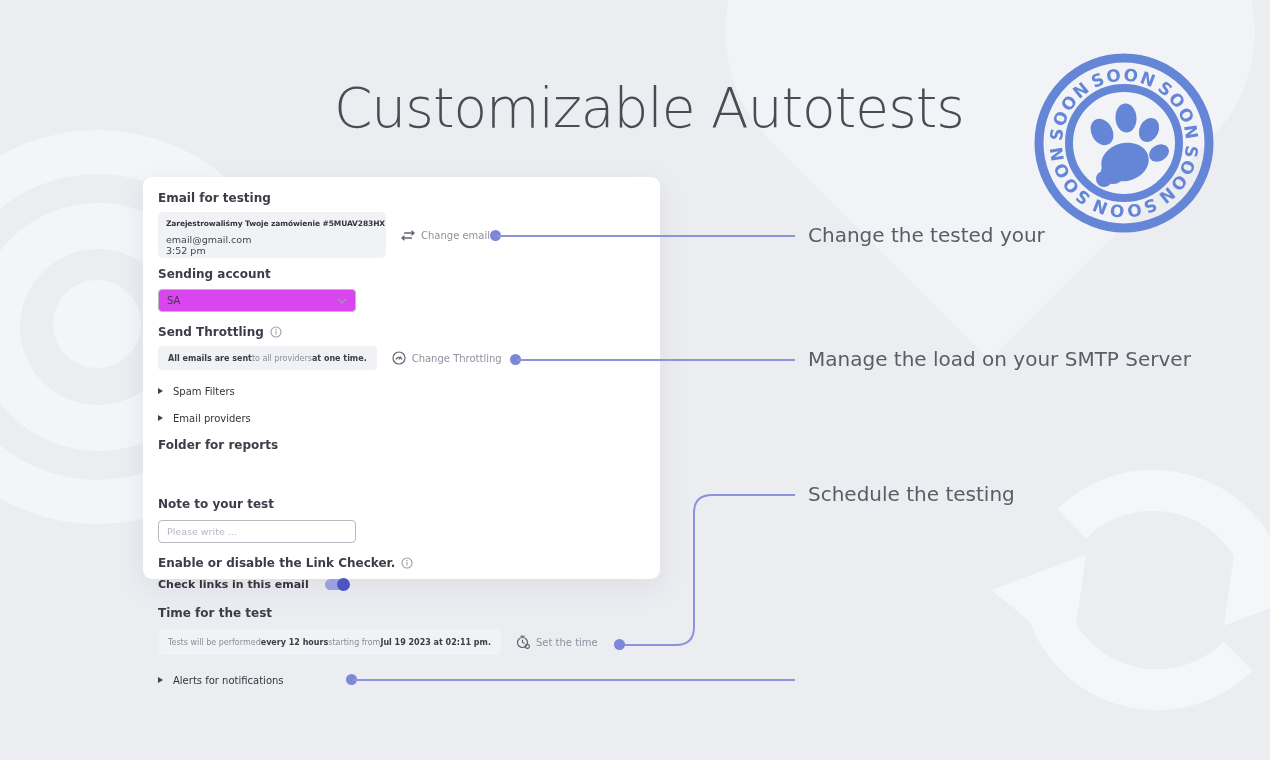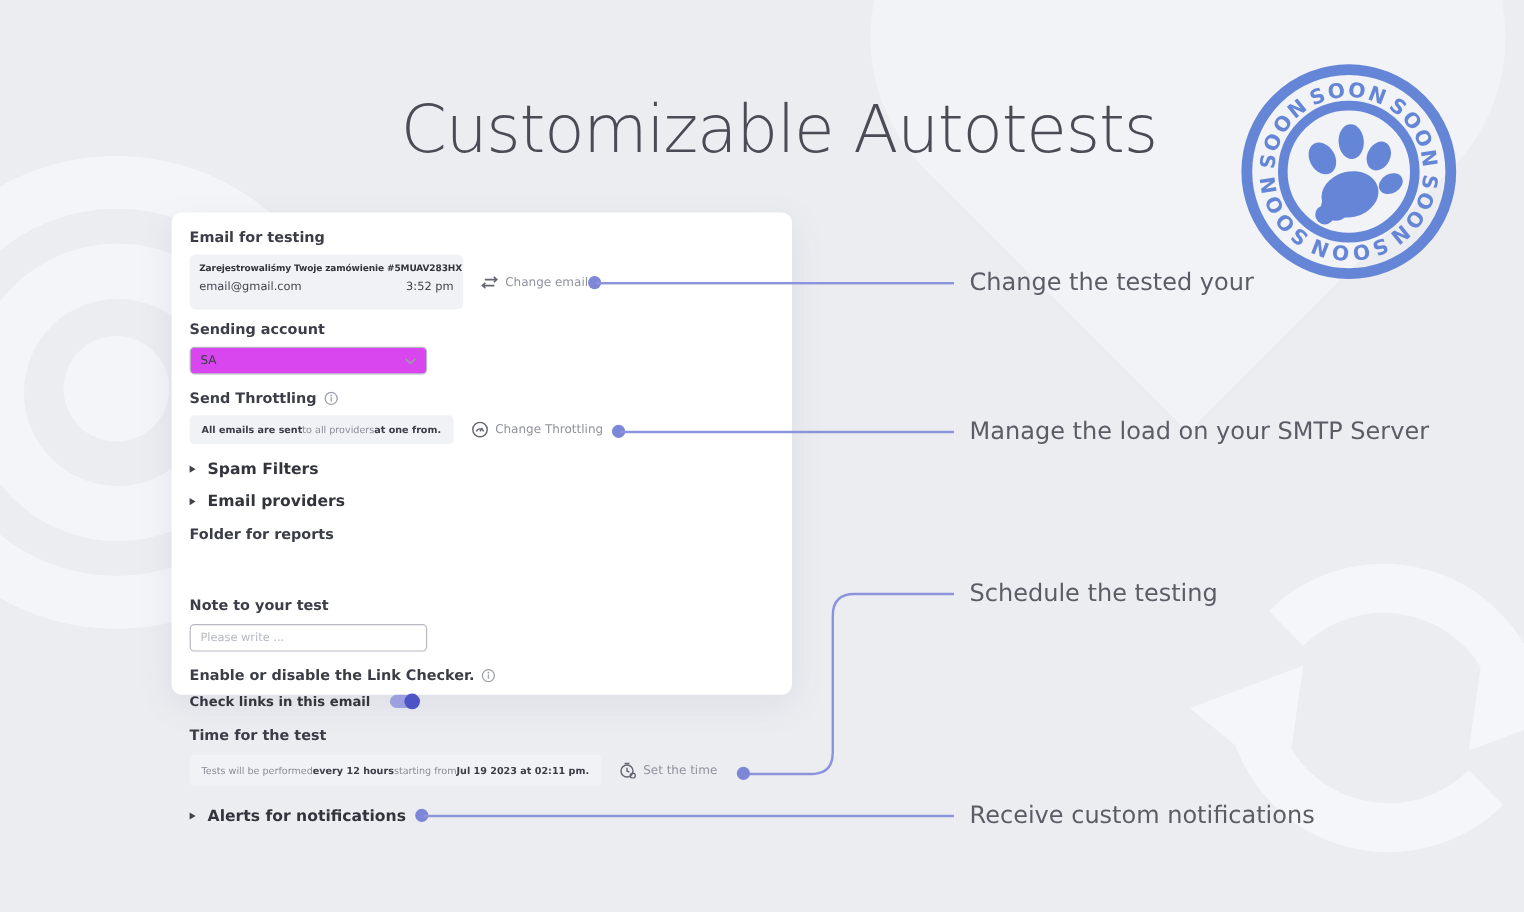--- a/index.html
+++ b/index.html
@@ -31,32 +31,32 @@
   .conn-dot { position:absolute; width:11px; height:11px; border-radius:50%; background:#7D87D8; z-index:3; }
   .conn-svg { position:absolute; left:0; top:0; z-index:3; pointer-events:none; }
 
   
   .card { position:absolute; left:143px; top:177px; width:517px; height:402px; background:#fff; border-radius:9px;
           box-shadow:0 8px 28px rgba(90,100,130,.10); z-index:2; }
   .card * { white-space:nowrap; }
   .sec-label { position:absolute; left:15px; font-size:12px; font-weight:bold; color:#3B3D47; display:flex; align-items:center; gap:6px; }
   .mini-card { position:absolute; left:15px; top:35px; width:228px; height:46px; background:#F1F2F6; border-radius:5px; padding:7px 8px 6px; }
   .mini-card .subj { font-size:7.5px; font-weight:bold; color:#33343C; letter-spacing:-.1px; }
-  .mini-card .row2 { display:flex; justify-content:space-between; margin-top:6px; font-size:9.5px; color:#44454E; }
+  .mini-card .row2 { display:flex; justify-content:space-between; margin-top:6px; font-size:9.5px; color:#44454E;flex-direction:column; }
   .ghost-btn { display:inline-flex; align-items:center; gap:6px; font-size:10px; color:#90929D; cursor:pointer; }
   .row-flex { position:absolute; left:15px; display:flex; align-items:center; gap:15px; }
   .select { position:absolute; left:15px; width:198px; height:23px; border:1px solid #B6B9C4; border-radius:4px;
             display:flex; align-items:center; padding:0 8px; font-size:10px; color:#3C3D46; background:#d946ef; }
   .select .chev { margin-left:auto; }
   .pill { height:24px; background:#F1F2F6; border-radius:4px; display:flex; align-items:center; padding:0 10px;
           font-size:8px; color:#8B8D97; }
   .pill .b { font-weight:bold; color:#3B3D47; }
   .accordion { position:absolute; left:15px; height:16px; display:flex; align-items:center; gap:10px; cursor:pointer; }
   .caret { width:0; height:0; border-left:5px solid #3F414B; border-top:3.5px solid transparent; border-bottom:3.5px solid transparent; }
-  .acc-label { font-size:13px; font-weight:bold; color:#33343C; }
+  .acc-label { font-size:10px; font-weight:normal; color:#33343C; }
   .text-input { position:absolute; left:15px; width:198px; height:23px; border:1px solid #B6B9C4; border-radius:4px;
                 padding:0 8px; font-size:9.5px; color:#3C3D46; font-family:inherit; }
   .text-input::placeholder { color:#B6B8C2; }
   .toggle-row { position:absolute; left:15px; display:flex; align-items:center; gap:16px; }
   .toggle-label { font-size:11px; font-weight:bold; color:#33343C; }
   .toggle { position:relative; width:24px; height:11px; border-radius:6px; background:#9BA1E0; cursor:pointer; }
   .toggle .knob { position:absolute; right:-1px; top:-1px; width:13px; height:13px; border-radius:50%; background:#4D55C5; }
   .icon-wrap { display:inline-flex; align-items:center; }
 </style>
 </head>
@@ -145,21 +145,21 @@
             <rect x="5.45" y="5" width="1.1" height="3.6" fill="#9EA0AB"></rect>
             <circle cx="6" cy="3.5" r="0.8" fill="#9EA0AB"></circle>
           </svg>
       </span>
     </div>
 
     <div class="row-flex" style="top:169px;">
       <div class="pill">
           <span class="b">All emails are sent</span>
           <span> to all providers </span>
-          <span class="b">at one from.</span>
+          <span class="b">at one time.</span>
         </div>
       <div class="ghost-btn">
         <span class="icon-wrap">
           <svg width="14" height="14" viewBox="0 0 14 14" fill="none" stroke="#63656F" stroke-width="1.2">
             <circle cx="7" cy="7" r="6"></circle>
             <path d="M4,8.5 A3.2,3.2 0 0,1 10,8.5"></path>
             <path d="M7,8.5 L9,5.5"></path>
           </svg>
         </span>
         <span>Change Throttling</span>
@@ -237,15 +237,14 @@
     <path d="M620,645 L676,645 Q694,645 694,627 L694,513 Q694,495 712,495 L795,495" fill="none" stroke="#8A93DC" stroke-width="2"></path>
   </svg>
   <div class="conn-dot" style="left:614px;top:639px;"></div>
 
   <div class="conn-dot" style="left:346px;top:674px;"></div>
   <div class="conn-line" style="left:353px;top:679px;width:442px;"></div>
 
   <div class="annotation" style="left:808px;top:223px;">Change the tested your</div>
   <div class="annotation" style="left:808px;top:347px;">Manage the load on your SMTP Server</div>
   <div class="annotation" style="left:808px;top:482px;">Schedule the testing</div>
-  <div class="annotation" style="left:808px;top:667px;">Receive custom notifications</div>
 
 </div>
 
 </body></html>

